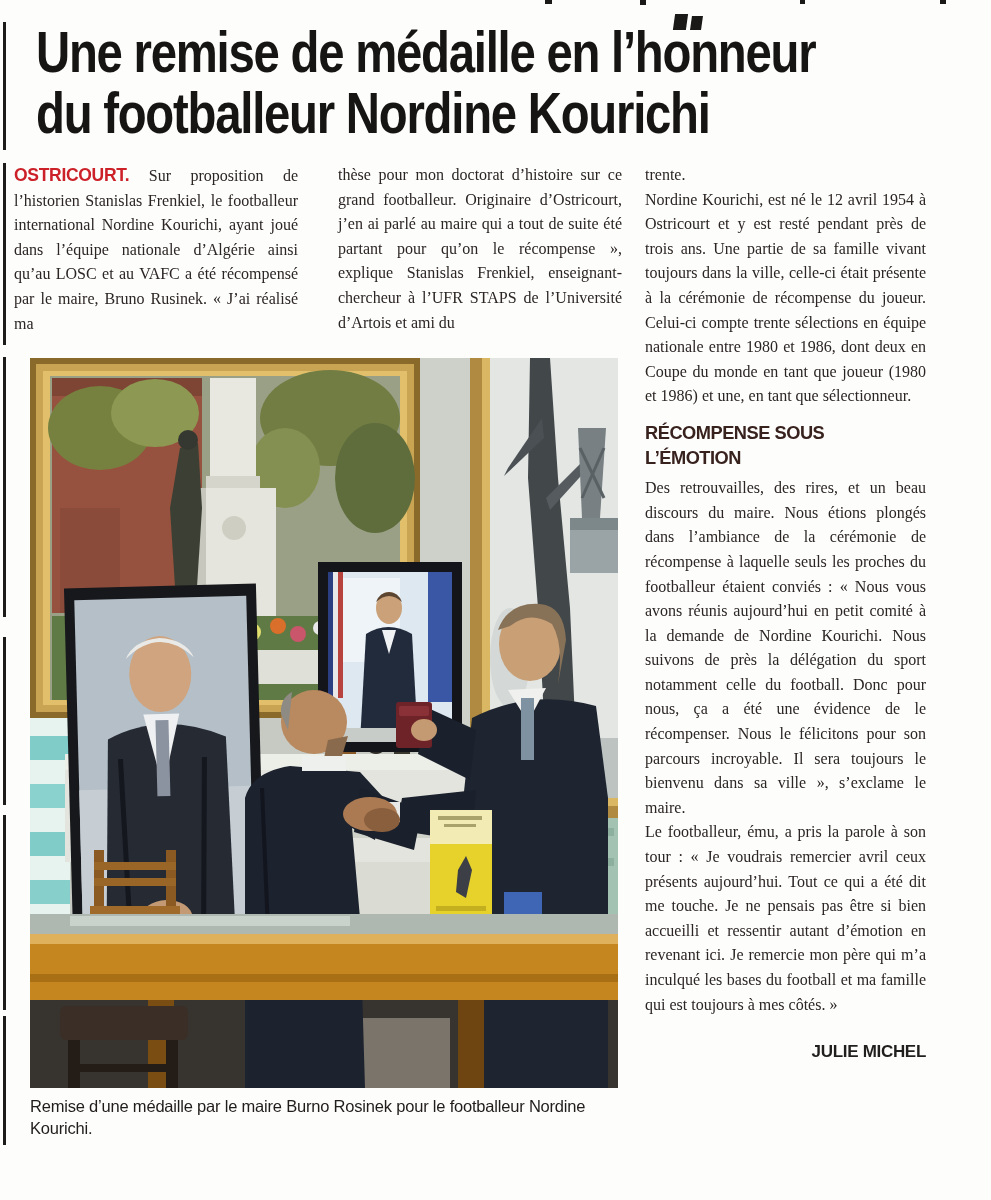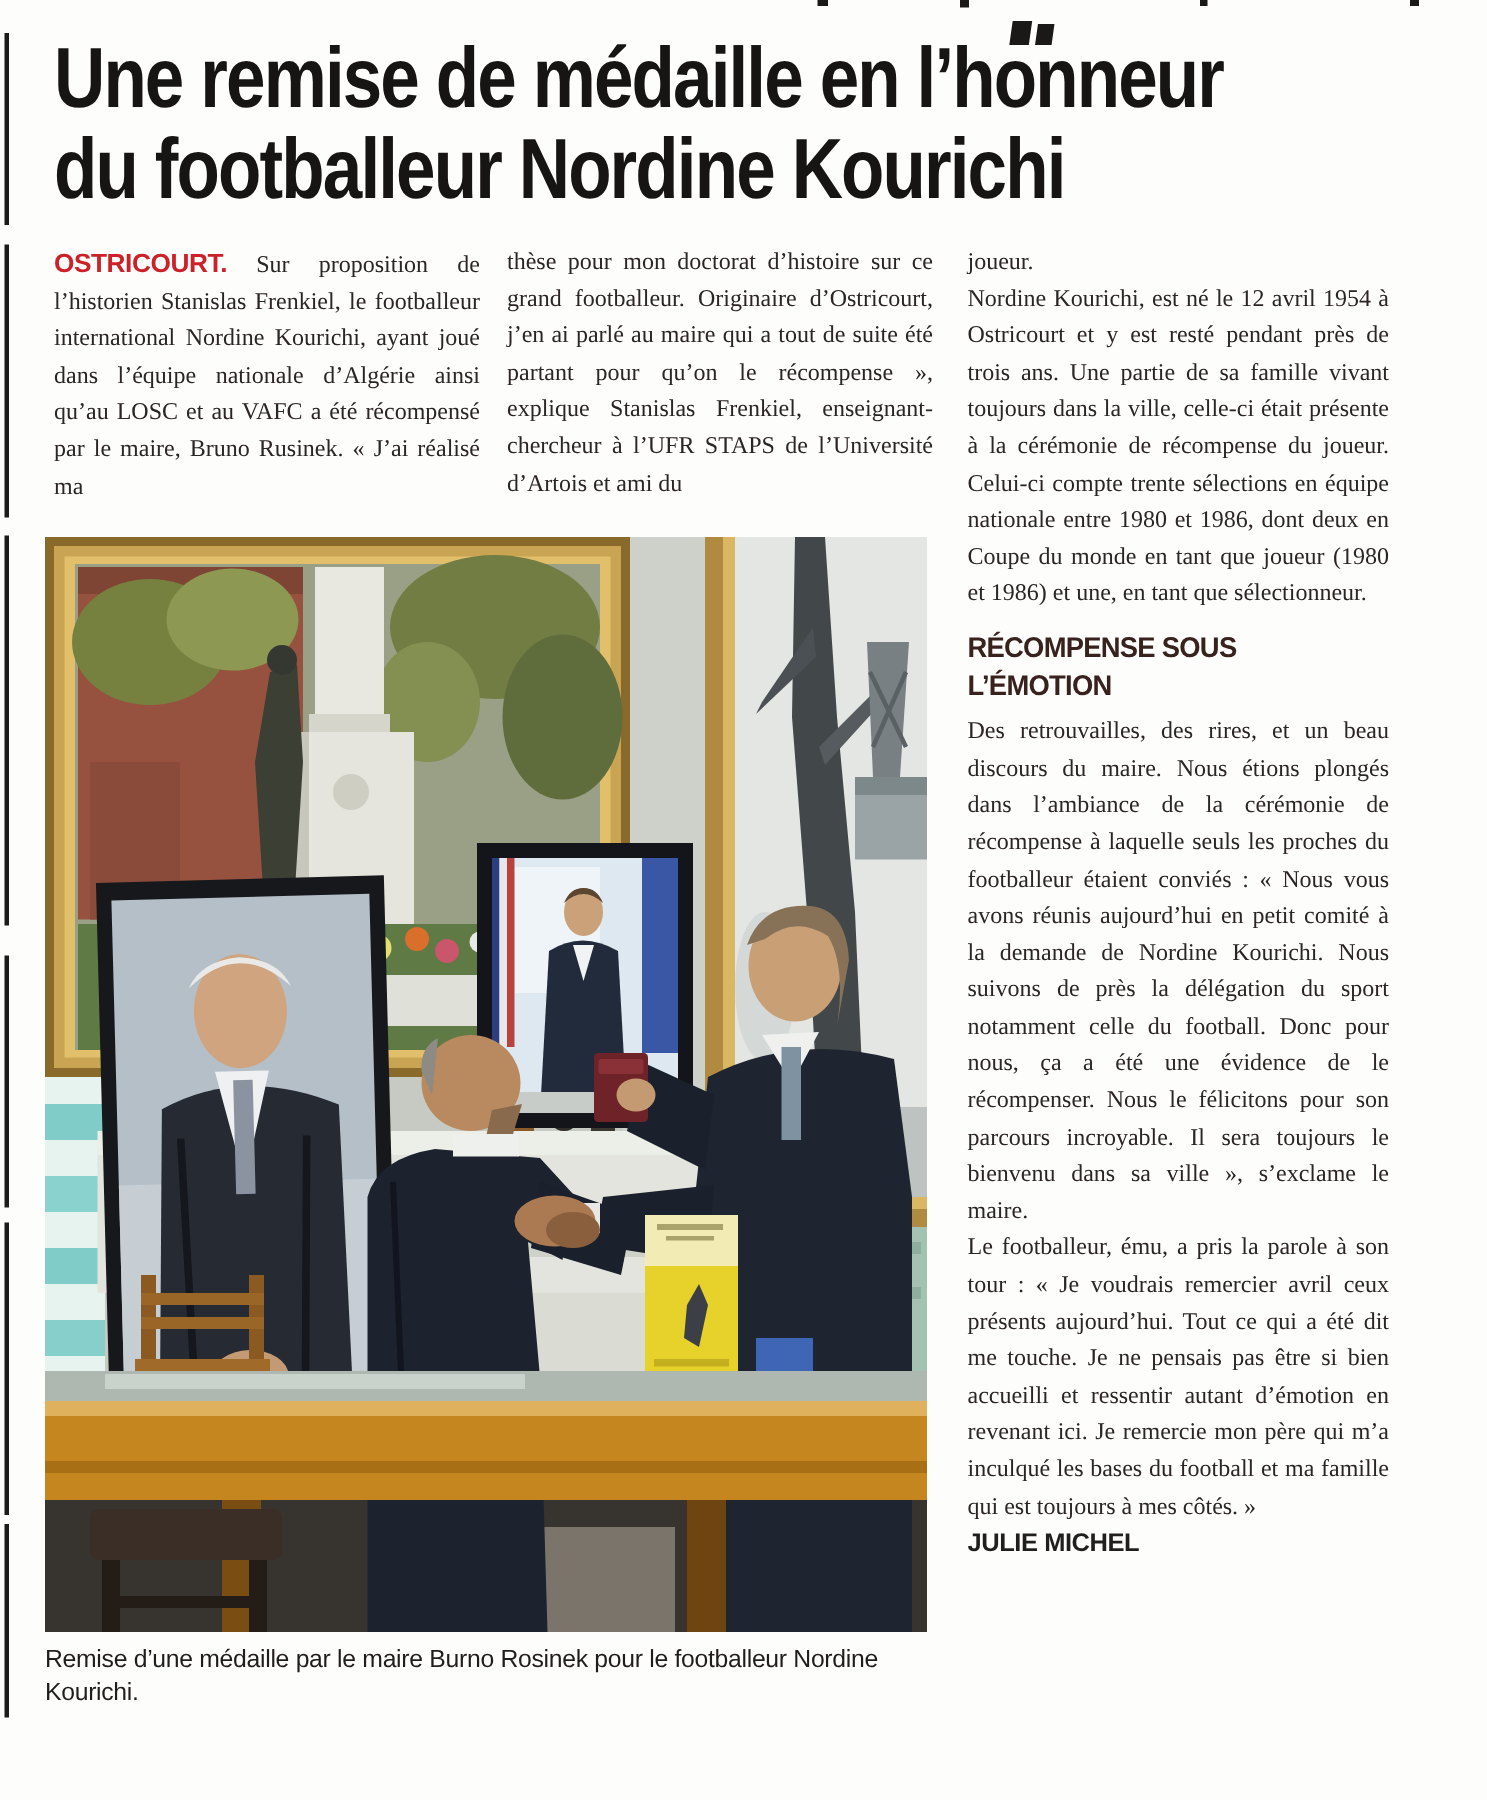--- a/index.html
+++ b/index.html
@@ -14,34 +14,34 @@
   
   .frag { position:absolute; background:#1a1917; }
 
   .headline { position:absolute; left:36px; top:22px; width:1120px;
               font-family:"Liberation Sans", sans-serif; font-weight:bold;
               font-size:57px; line-height:61px; letter-spacing:-1.5px;
               color:#171513; transform:scaleX(0.83); transform-origin:0 0; }
 
   .col { position:absolute; top:163px; width:284px; font-size:16px; line-height:24.6px;
          color:#2b2523; text-align:justify; hyphens:auto; -webkit-hyphens:auto; }
-  .col1 { left:36px; }
+  .col1 { left:14px; }
   .col2 { left:338px; }
   .col3 { left:645px; width:281px; }
 
   .lead-label { font-family:"Liberation Sans", sans-serif; font-weight:bold;
                 font-size:17.5px; letter-spacing:-0.3px; color:#cc2128; }
   .it { }
   .kicker { font-family:"Liberation Sans", sans-serif; font-weight:bold;
             font-size:19px; letter-spacing:-0.5px; color:#38221e;
             margin:12px 0 6px 0; text-align:left; transform:scaleX(0.96); transform-origin:0 0; }
   .end-mark { color:#d1232a; font-size:13px; font-style:normal; }
   .byline { font-family:"Liberation Sans", sans-serif; font-weight:bold;
             font-size:17px; letter-spacing:-0.3px; color:#211f1d;
-            text-align:left; margin-top:0; }
+            text-align:right; margin-top:23px; }
 
   .photo { position:absolute; left:30px; top:358px; width:588px; height:730px;
            background:#c8cbc4; overflow:hidden; }
   .photo svg { display:block; }
 
   .caption { position:absolute; left:30px; top:1096px; width:590px;
              font-family:"Liberation Sans", sans-serif; font-weight:normal;
              font-size:16.5px; line-height:21.5px; letter-spacing:-0.2px;
              color:#211d1b; text-align:left; }
 </style>
@@ -68,21 +68,21 @@
 
   <div class="col col1">
     <p><span class="lead-label">OSTRICOURT.</span><span> Sur proposition de l’historien Stanislas Frenkiel, le footballeur international Nordine Kourichi, ayant joué dans l’équipe nationale d’Algérie ainsi qu’au LOSC et au VAFC a été récompensé par le maire, Bruno Rusinek. </span><span class="it">« J’ai réalisé ma</span></p>
   </div>
 
   <div class="col col2">
     <p><span class="it">thèse pour mon doctorat d’histoire sur ce grand footballeur. Originaire d’Ostricourt, j’en ai parlé au maire qui a tout de suite été partant pour qu’on le récompense »,</span><span> explique Stanislas Frenkiel, enseignant-chercheur à l’UFR STAPS de l’Université d’Artois et ami du</span></p>
   </div>
 
   <div class="col col3">
-    <p>joueur.</p>
+    <p>trente.</p>
     <p>Nordine Kourichi, est né le 12 avril 1954 à Ostricourt et y est resté pendant près de trois ans. Une partie de sa famille vivant toujours dans la ville, celle-ci était présente à la cérémonie de récompense du joueur. Celui-ci compte trente sélections en équipe nationale entre 1980 et 1986, dont deux en Coupe du monde en tant que joueur (1980 et 1986) et une, en tant que sélectionneur.</p>
     <h2 class="kicker">RÉCOMPENSE SOUS L’ÉMOTION</h2>
     <p><span>Des retrouvailles, des rires, et un beau discours du maire. Nous étions plongés dans l’ambiance de la cérémonie de récompense à laquelle seuls les proches du footballeur étaient conviés : </span><span class="it">« Nous vous avons réunis aujourd’hui en petit comité à la demande de Nordine Kourichi. Nous suivons de près la délégation du sport notamment celle du football. Donc pour nous, ça a été une évidence de le récompenser. Nous le félicitons pour son parcours incroyable. Il sera toujours le bienvenu dans sa ville »,</span><span> s’exclame le maire.</span></p>
     <p><span>Le footballeur, ému, a pris la parole à son tour : </span><span class="it">« Je voudrais remercier avril ceux présents aujourd’hui. Tout ce qui a été dit me touche. Je ne pensais pas être si bien accueilli et ressentir autant d’émotion en revenant ici. Je remercie mon père qui m’a inculqué les bases du football et ma famille qui est toujours à mes côtés. »</span></p>
     <div class="byline">JULIE MICHEL</div>
   </div>
 
   <div class="photo">
     <svg width="588" height="730" viewBox="0 0 588 730">
 

